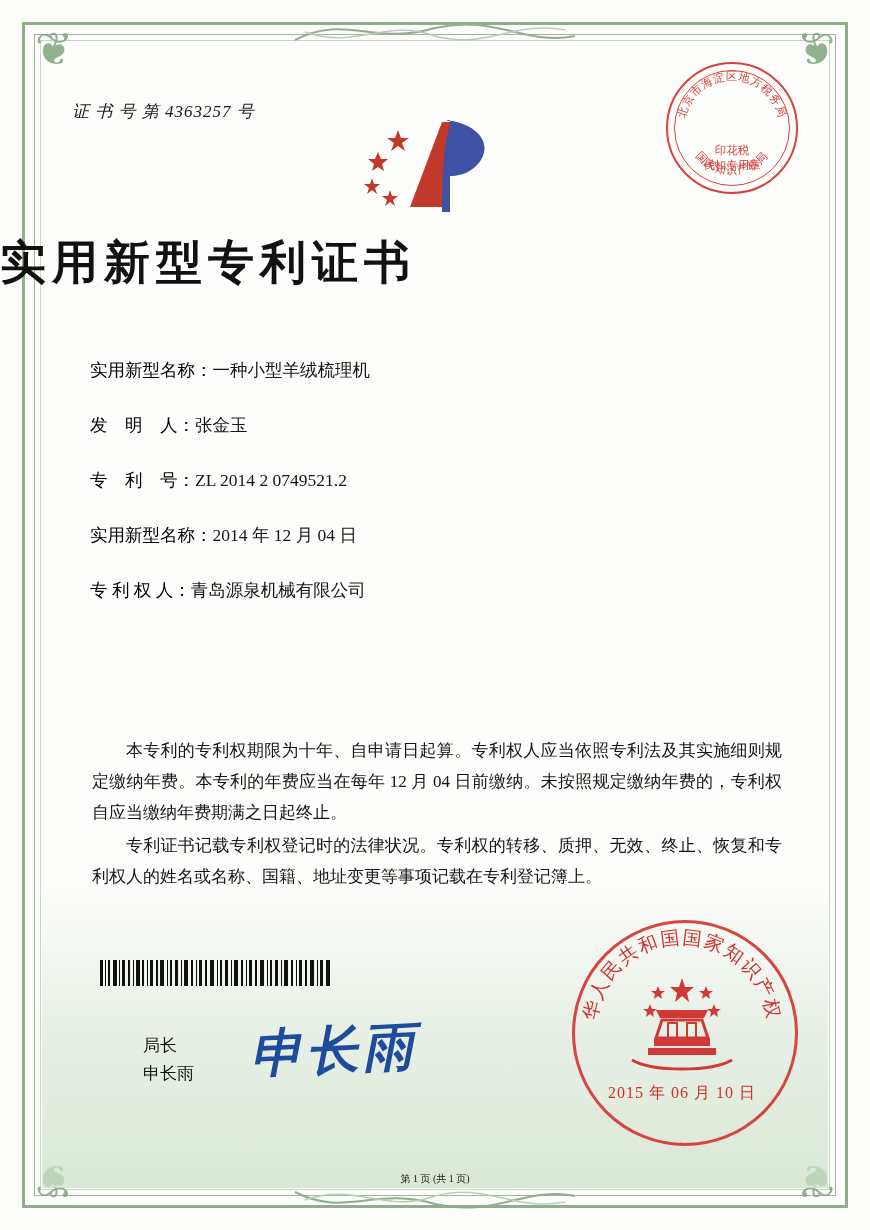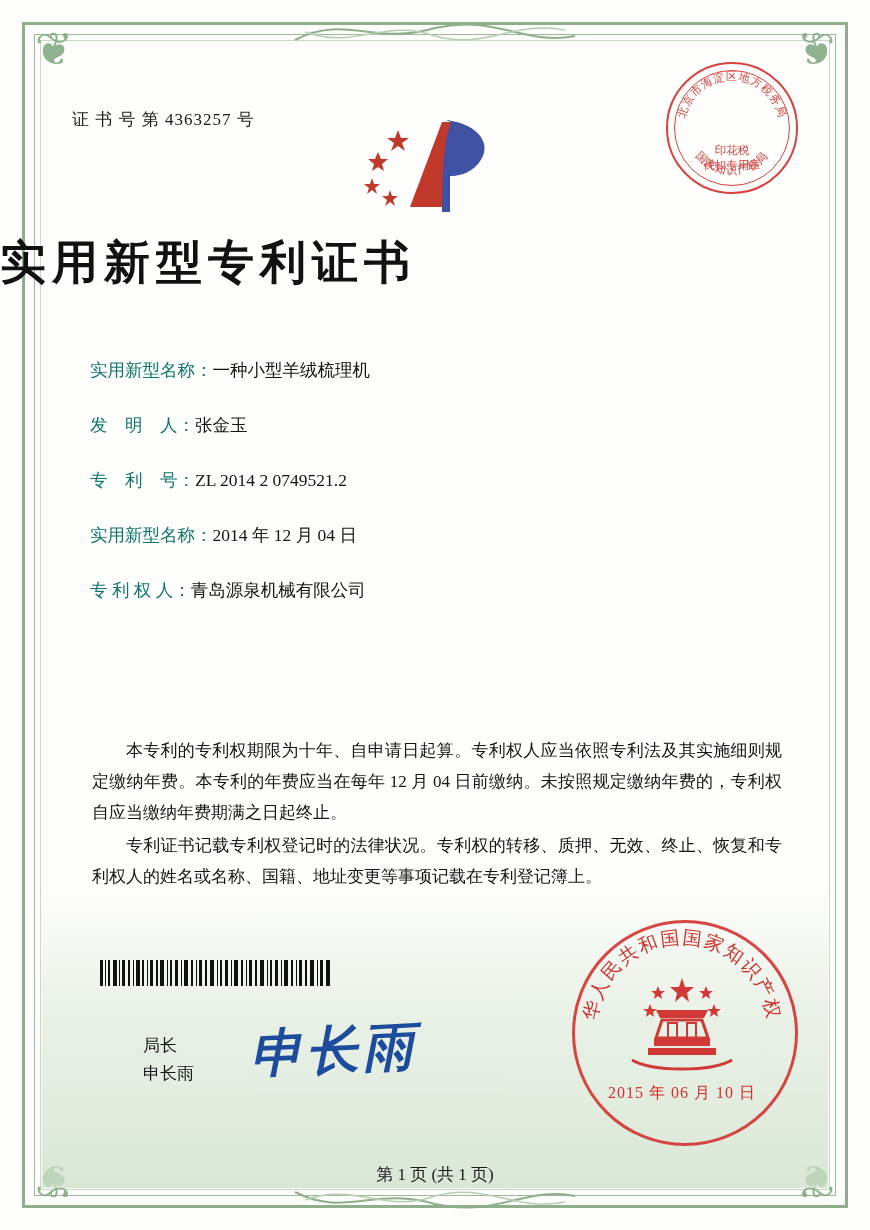--- a/index.html
+++ b/index.html
@@ -73,25 +73,26 @@
     position: absolute;
     left: 42px; right: 42px; bottom: 42px;
     height: 300px;
     background: linear-gradient(to bottom, rgba(225,235,222,0) 0%, rgba(216,230,213,.55) 45%, rgba(206,224,203,.75) 100%);
     pointer-events: none;
   }
 
   
   .cert-no {
     position: absolute;
-    left: 72px; top: 108px;
+    left: 72px; top: 100px;
     font-size: 17px;
     letter-spacing: 1px;
     color: #1b1b1b;
     white-space: nowrap;
+    font-style: italic;
   }
 
   .logo {
     position: absolute;
     left: 350px; top: 112px;
     width: 180px; height: 110px;
   }
 
   
   .stamp-top {
@@ -148,21 +149,21 @@
     width: 690px;
   }
   .field-row {
     font-size: 17.5px;
     color: #151515;
     margin-bottom: 31px;
     white-space: nowrap;
   }
   .field-label {
     display: inline-block;
-    color: #0f766e;
+    color: #000000;
   }
   .field-value {
     display: inline;
     color: #151515;
     text-align: right;
   }
 
   
   .body-text {
     position: absolute;
@@ -229,21 +230,21 @@
     font-size: 16px;
     color: #cf302d;
     letter-spacing: 1px;
   }
 
   
   .footer {
     position: absolute;
     left: 0; right: 0; bottom: 44px;
     text-align: center;
-    font-size: 17px;
+    font-size: 10px;
     color: #1a1a1a;
   }
 </style>
 </head>
 <body>
 
 <div id="page">
 
   <div class="border-outer"></div>
   <div class="border-inner"></div>

